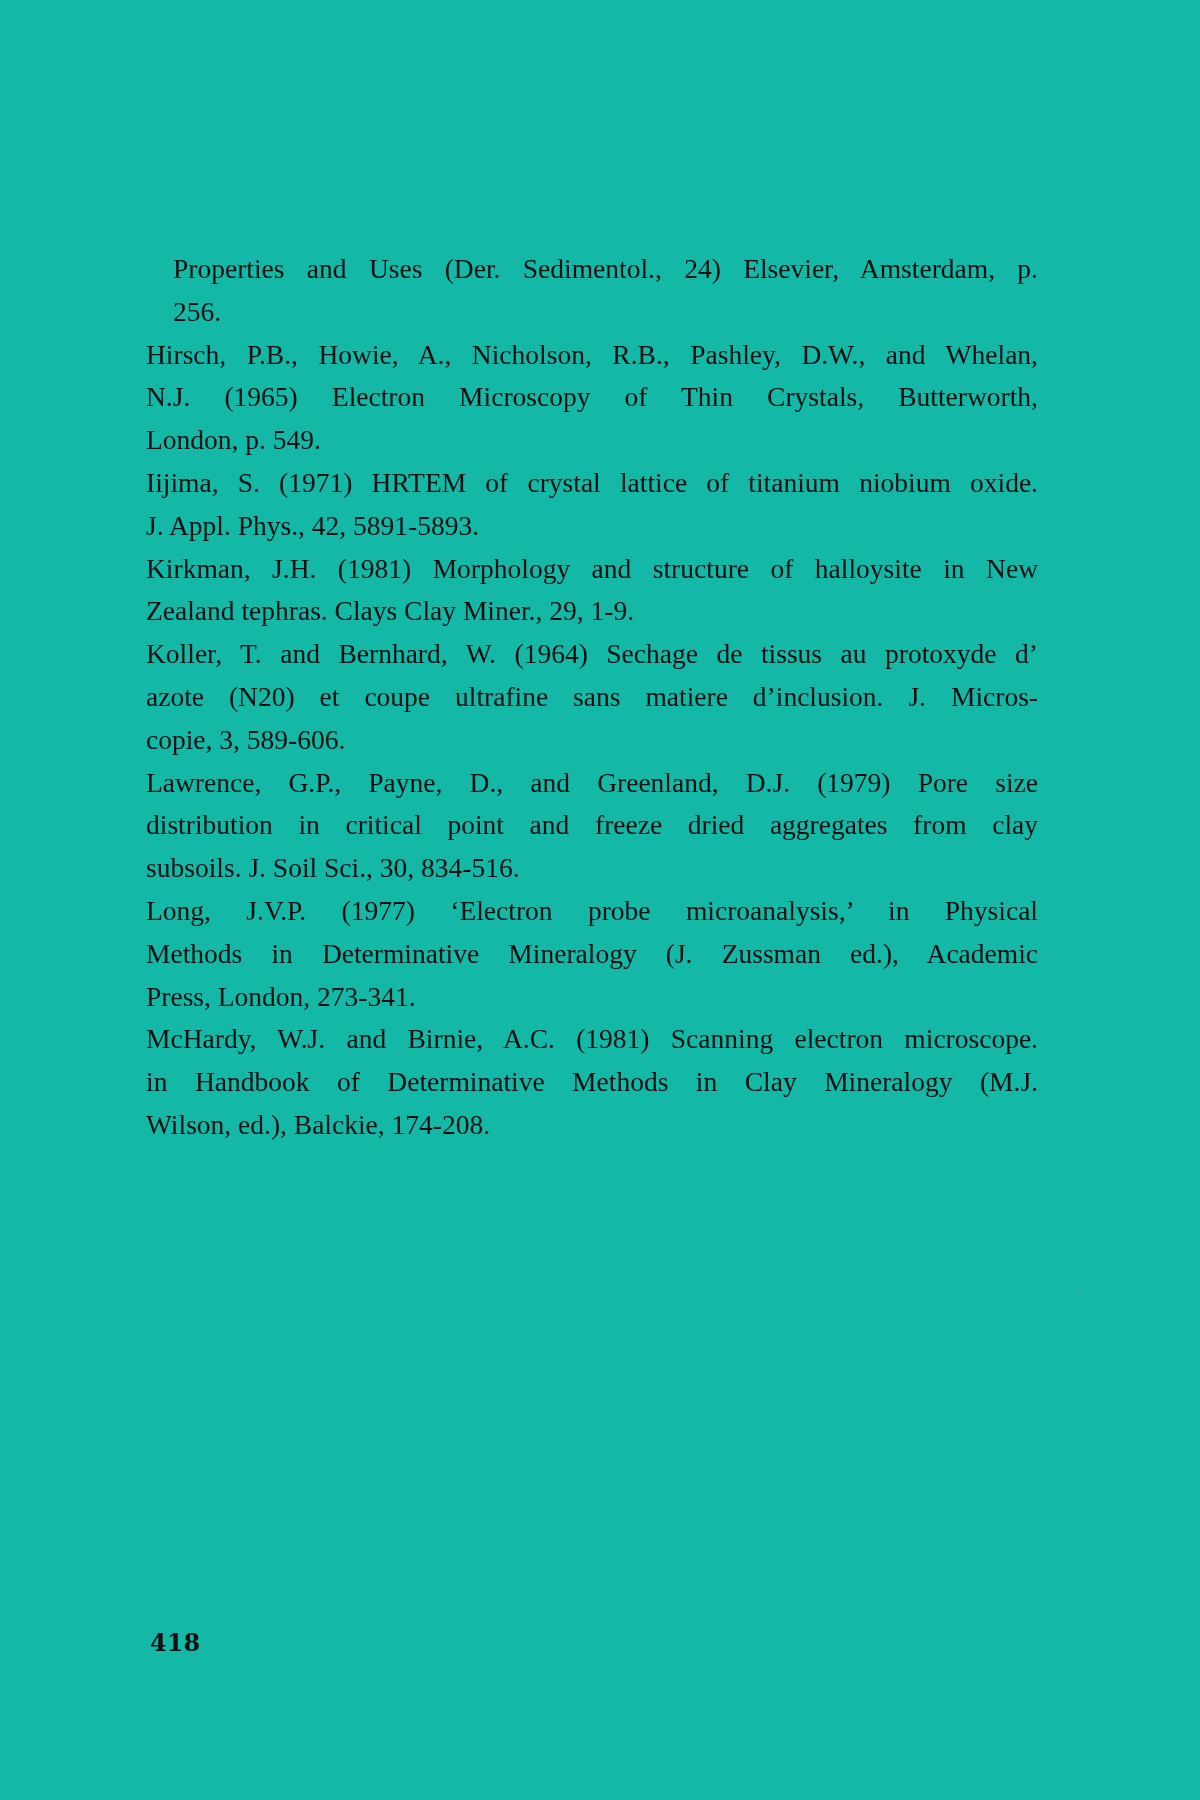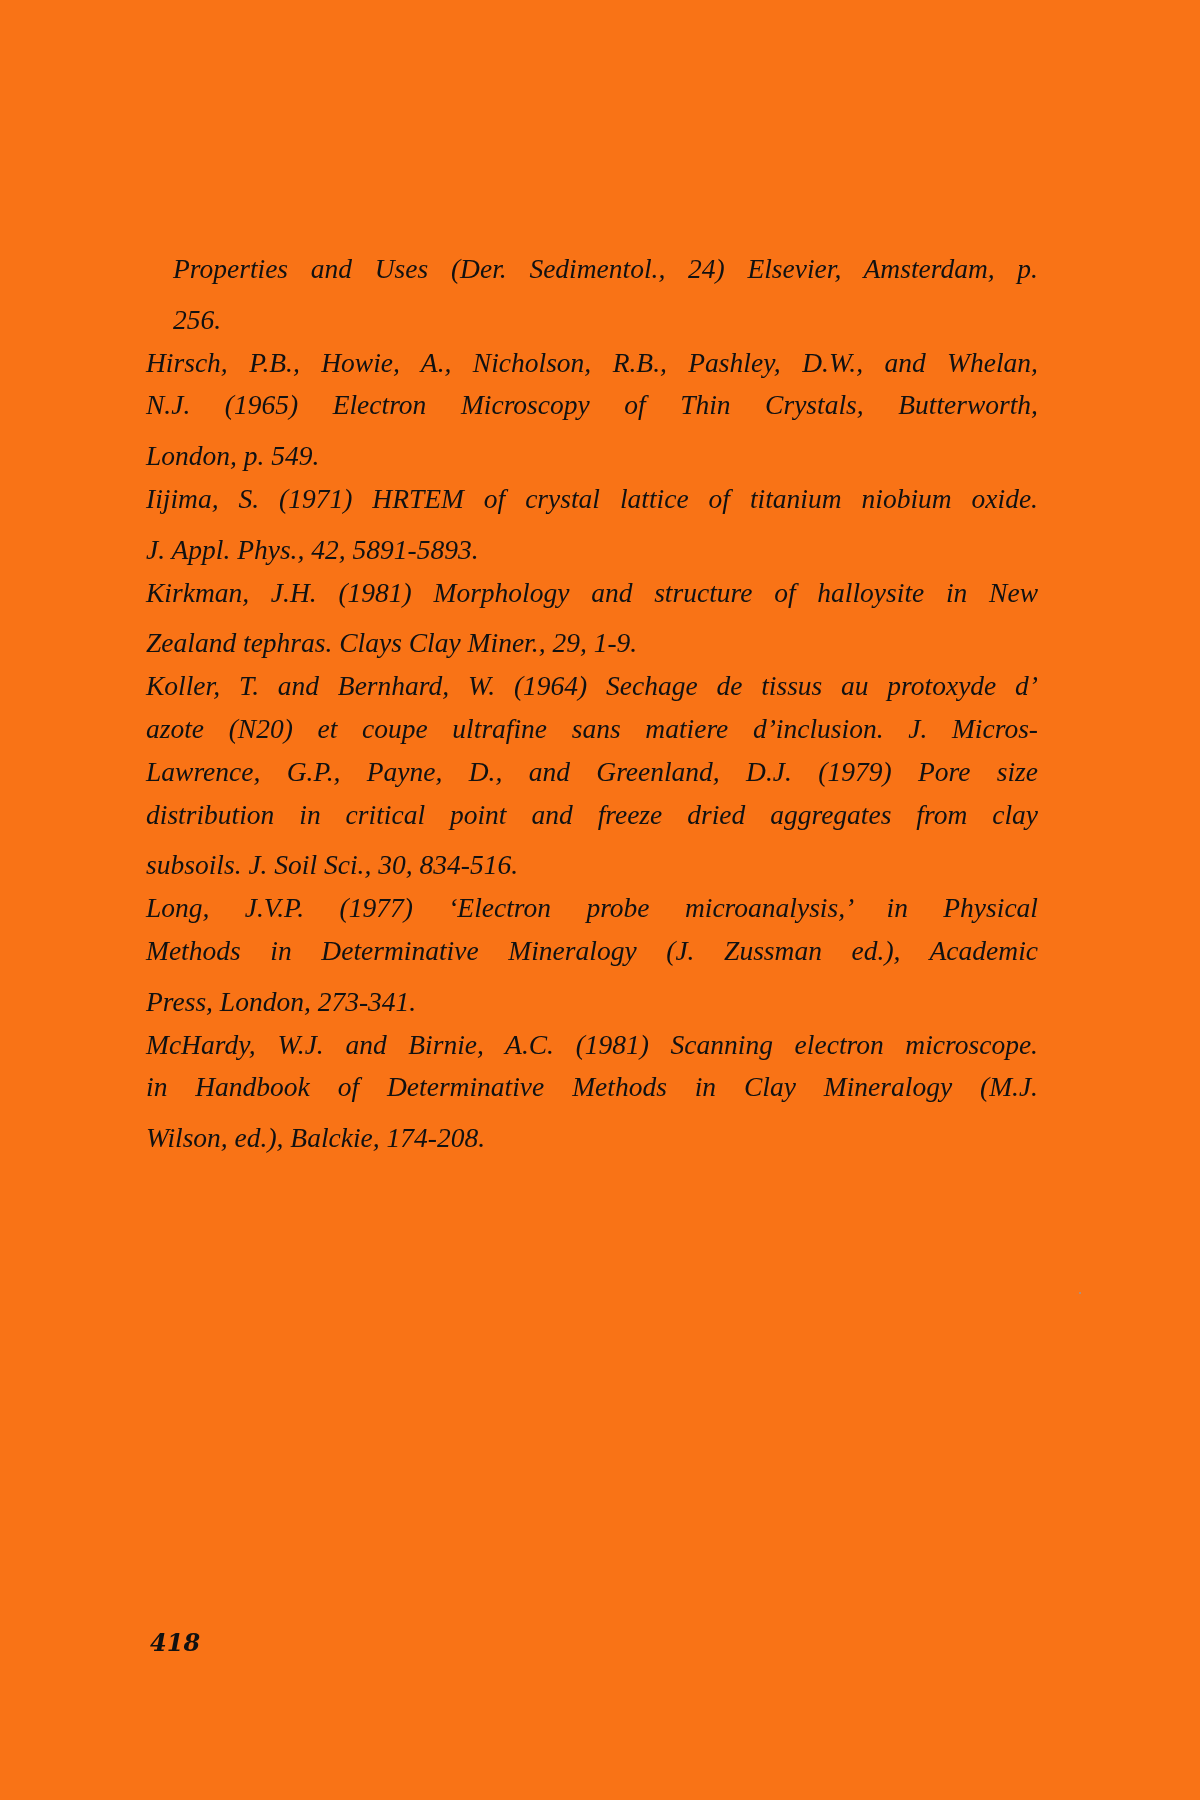--- a/index.html
+++ b/index.html
@@ -1,26 +1,26 @@
 <!DOCTYPE html>
 <html><head>
 <meta charset="utf-8">
 <style>
   html, body { margin: 0; padding: 0; background: #ffffff; }
   body { width: 1200px; height: 1800px; position: relative; overflow: hidden; }
-  .page { position: absolute; left: 0; top: 0; width: 1200px; height: 1800px; background: #f97316; font-style: italic; }
+  .page { position: absolute; left: 0; top: 0; width: 1200px; height: 1800px; background: #14b8a6; }
   .refs {
     position: absolute; left: 146px; top: 248px; width: 892px;
     font-family: "Liberation Serif", "DejaVu Serif", serif;
     font-size: 27.5px; line-height: 42.8px; color: #111111;
   }
   .ref { padding-left: 27px; text-indent: -27px; text-align: justify; margin: 0; }
   .ref.cont { text-indent: 0; }
   .line { display: block; text-align: justify; text-align-last: justify; white-space: nowrap; }
-  .line.last { text-align-last: left; margin-top: 8px; }
+  .line.last { text-align-last: left; }
   .folio {
     position: absolute; left: 150px; top: 1628px;
     font-family: "DejaVu Serif", serif; font-weight: bold; font-size: 24px; color: #111;
   }
   .speck { position: absolute; left: 1079px; top: 1292px; width: 2px; height: 2px; background: #999; border-radius: 1px; }
 </style>
 </head>
 <body>
 
 <div class="page">
@@ -44,20 +44,21 @@
     </p>
 
     <p class="ref">
       <span class="line">Kirkman, J.H. (1981) Morphology and structure of halloysite in New</span>
       <span class="line last">Zealand tephras. Clays Clay Miner., 29, 1-9.</span>
     </p>
 
     <p class="ref">
       <span class="line">Koller, T. and Bernhard, W. (1964) Sechage de tissus au protoxyde d’</span>
       <span class="line">azote (N20) et coupe ultrafine sans matiere d’inclusion. J. Micros-</span>
+      <span class="line last">copie, 3, 589-606.</span>
     </p>
 
 
     <p class="ref">
       <span class="line">Lawrence, G.P., Payne, D., and Greenland, D.J. (1979) Pore size</span>
       <span class="line">distribution in critical point and freeze dried aggregates from clay</span>
       <span class="line last">subsoils. J. Soil Sci., 30, 834-516.</span>
     </p>
 
     <p class="ref">

